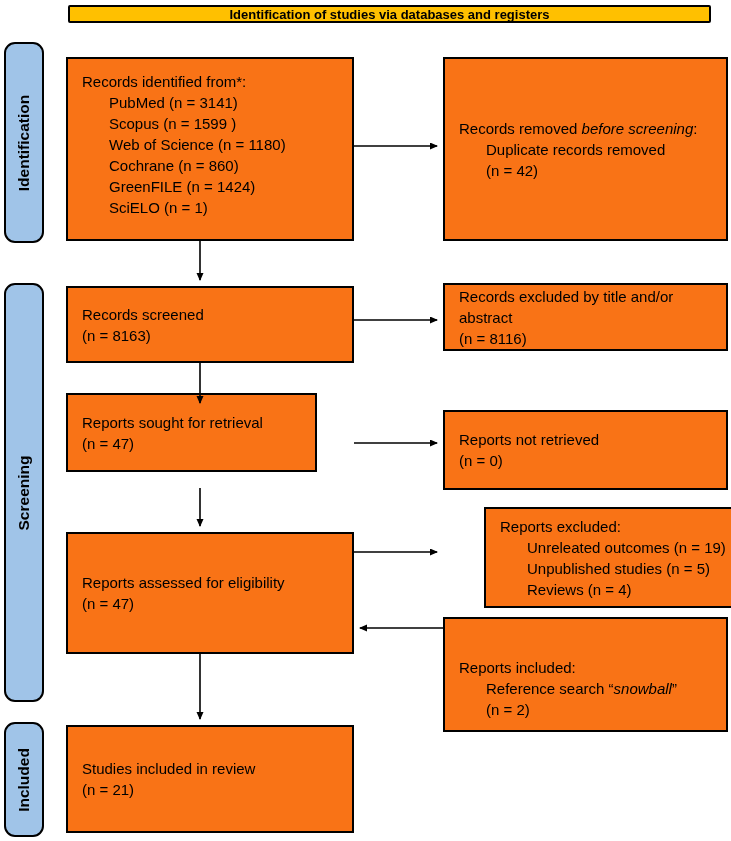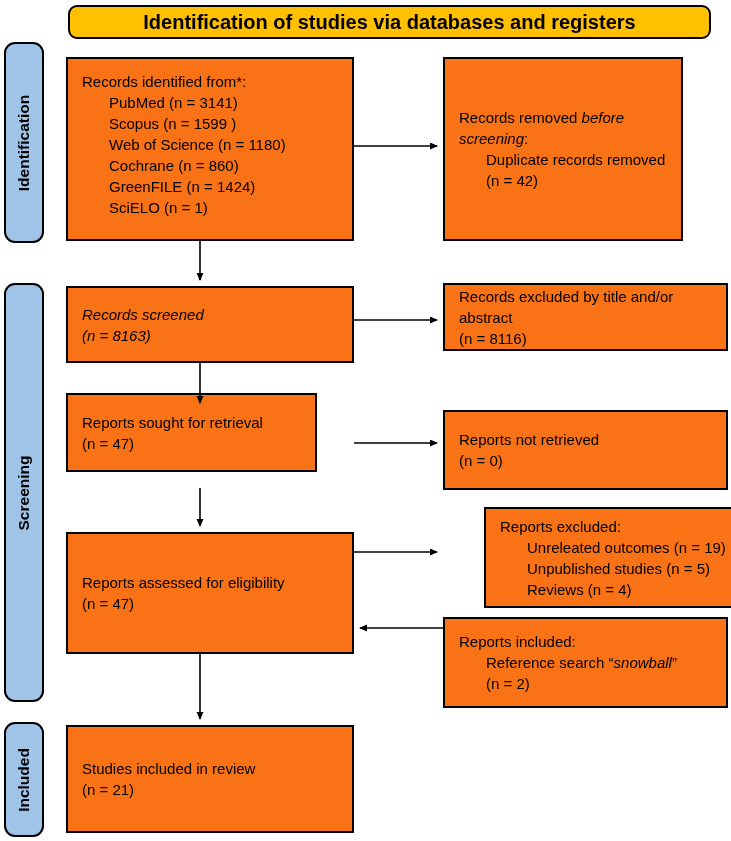--- a/index.html
+++ b/index.html
@@ -9,28 +9,28 @@
     height: 841px;
     background: #ffffff;
     font-family: "Liberation Sans", sans-serif;
     font-size: 15px;
     color: #000000;
     overflow: hidden;
   }
   .banner {
     position: absolute;
     left: 68px; top: 5px;
-    width: 643px; height: 34px;
+    width: 643px; height: 18px;
     box-sizing: border-box;
     background: #FFC000;
     border: 2px solid #000000;
-    border-radius: 9px;
+    border-radius: 2px;
     display: flex; align-items: center; justify-content: center;
     font-weight: bold;
-    font-size: 20px;
+    font-size: 13px;
   }
   .stage {
     position: absolute;
     left: 4px; width: 40px;
     box-sizing: border-box;
     background: #A0C4E8;
     border: 2px solid #000000;
     border-radius: 11px;
     display: flex; align-items: center; justify-content: center;
   }
@@ -49,28 +49,28 @@
     background: #f97316;
     border: 2px solid #000000;
     padding: 10px 14px;
     line-height: 21px;
     display: flex; flex-direction: column; justify-content: center;
   }
   .box.top-align { justify-content: flex-start; padding-top: 12px; }
   .indent { padding-left: 27px; }
   .it { font-style: italic; }
   #box-records-identified   { left: 66px;  top: 57px;  width: 288px; height: 184px; }
-  #box-records-removed      { left: 443px; top: 57px;  width: 240px; height: 184px; }
-  #box-records-screened     { left: 66px;  top: 286px; width: 288px; height: 77px; font-style: italic;  }
+  #box-records-removed      { left: 443px; top: 57px;  width: 285px; height: 184px; }
+  #box-records-screened     { left: 66px;  top: 286px; width: 288px; height: 77px;  }
   #box-records-excluded     { left: 443px; top: 283px; width: 285px; height: 68px;  }
   #box-reports-sought       { left: 66px;  top: 393px; width: 251px; height: 79px;  }
   #box-reports-not-retrieved{ left: 443px; top: 410px; width: 285px; height: 80px; justify-content: center;  }
   #box-reports-assessed     { left: 66px;  top: 532px; width: 288px; height: 122px; }
   #box-reports-excluded     { left: 443px; top: 507px; width: 285px; height: 101px; margin-left: 41px; }
-  #box-reports-included     { left: 443px; top: 617px; width: 285px; height: 91px;  }
+  #box-reports-included     { left: 443px; top: 617px; width: 285px; height: 115px; justify-content: flex-end;  }
   #box-studies-included     { left: 66px;  top: 725px; width: 288px; height: 108px; }
   .arrows {
     position: absolute;
     left: 0; top: 0;
     width: 731px; height: 841px;
     pointer-events: none;
   }
 </style>
 </head>
 <body>

